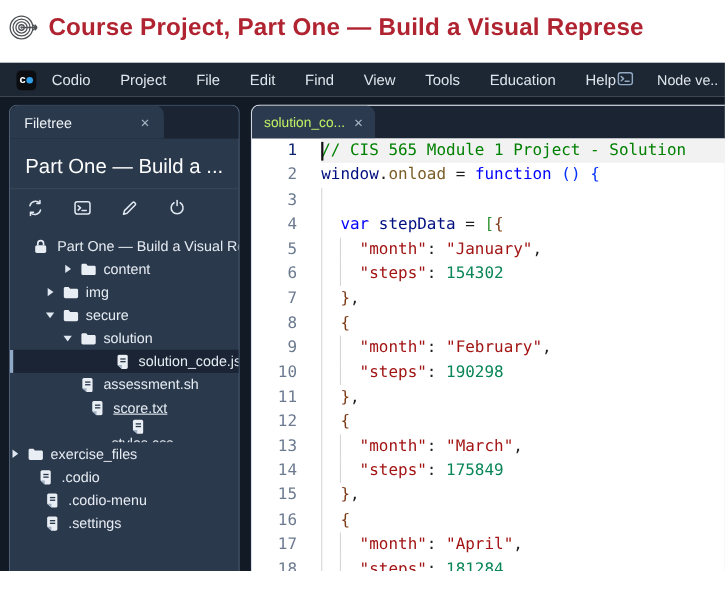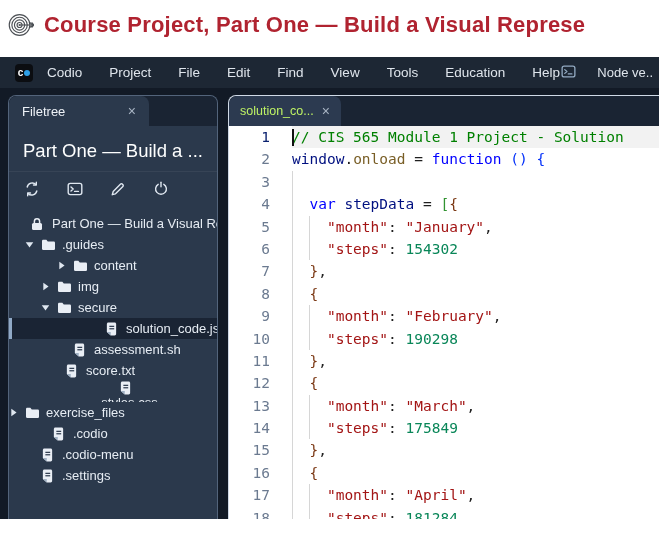--- a/index.html
+++ b/index.html
@@ -177,134 +177,134 @@
     <div class="ft-tree">
         <div class="tree-row" style="padding-left: 22px;">
           <span class="icon-slot">
             <svg width="12" height="14" viewBox="0 0 12 14">
               <rect x="1" y="6" width="10" height="7" rx="1.5" fill="#e9eef5"></rect>
               <path d="M3.4 6V4.3a2.6 2.6 0 0 1 5.2 0V6" fill="none" stroke="#e9eef5" stroke-width="1.5"></path>
             </svg>
           </span>
           <span class="tree-label">Part One — Build a Visual Repre</span>
         </div>
-        <div class="tree-row" style="padding-left: 16px;">
+        <div class="tree-row" style="padding-left: 48px;">
+          <span class="exp-slot">
+            <svg width="9" height="9" viewBox="0 0 10 10">
+              <path d="M2.6.8v8.4L8.4 5z" fill="#dfe7f0"></path>
+            </svg>
+          </span>
+          <span class="icon-slot">
+            <svg width="15" height="13" viewBox="0 0 16 14">
+              <path d="M1 3.4C1 2.6 1.7 2 2.5 2h3.2l1.5 1.8h6.3c.8 0 1.5.6 1.5 1.4v6.4c0 .8-.7 1.4-1.5 1.4h-11A1.5 1.5 0 0 1 1 11.6z" fill="#e9eef5"></path>
+            </svg>
+          </span>
+          <span class="tree-label">content</span>
+        </div>
+        <div class="tree-row" style="padding-left: 32px;">
+          <span class="exp-slot">
+            <svg width="9" height="9" viewBox="0 0 10 10">
+              <path d="M2.6.8v8.4L8.4 5z" fill="#dfe7f0"></path>
+            </svg>
+          </span>
+          <span class="icon-slot">
+            <svg width="15" height="13" viewBox="0 0 16 14">
+              <path d="M1 3.4C1 2.6 1.7 2 2.5 2h3.2l1.5 1.8h6.3c.8 0 1.5.6 1.5 1.4v6.4c0 .8-.7 1.4-1.5 1.4h-11A1.5 1.5 0 0 1 1 11.6z" fill="#e9eef5"></path>
+            </svg>
+          </span>
+          <span class="tree-label">img</span>
+        </div>
+        <div class="tree-row" style="padding-left: 32px;">
           <span class="exp-slot">
             <svg width="9" height="9" viewBox="0 0 10 10">
               <path d="M.8 2.4h8.4L5 8.2z" fill="#dfe7f0"></path>
             </svg>
           </span>
           <span class="icon-slot">
             <svg width="15" height="13" viewBox="0 0 16 14">
               <path d="M1 3.4C1 2.6 1.7 2 2.5 2h3.2l1.5 1.8h6.3c.8 0 1.5.6 1.5 1.4v6.4c0 .8-.7 1.4-1.5 1.4h-11A1.5 1.5 0 0 1 1 11.6z" fill="#e9eef5"></path>
             </svg>
           </span>
-          <span class="tree-label">.guides</span>
+          <span class="tree-label">secure</span>
         </div>
         <div class="tree-row" style="padding-left: 48px;">
           <span class="exp-slot">
             <svg width="9" height="9" viewBox="0 0 10 10">
+              <path d="M.8 2.4h8.4L5 8.2z" fill="#dfe7f0"></path>
+            </svg>
+          </span>
+          <span class="icon-slot">
+            <svg width="15" height="13" viewBox="0 0 16 14">
+              <path d="M1 3.4C1 2.6 1.7 2 2.5 2h3.2l1.5 1.8h6.3c.8 0 1.5.6 1.5 1.4v6.4c0 .8-.7 1.4-1.5 1.4h-11A1.5 1.5 0 0 1 1 11.6z" fill="#e9eef5"></path>
+            </svg>
+          </span>
+          <span class="tree-label">solution</span>
+        </div>
+        <div class="tree-row selected" style="padding-left: 80px;">
+          <span class="exp-slot"></span>
+          <span class="icon-slot">
+            <svg width="13" height="14" viewBox="0 0 14 15">
+              <path d="M2 2.2C2 1.3 2.7.6 3.6.6h6.8c.9 0 1.6.7 1.6 1.6v10.6c0 .9-.7 1.6-1.6 1.6H6.2L2 10.6z" fill="#e9eef5"></path>
+              <path d="M2 10.6l4.2 3.8v-3.8z" fill="#9fb0c3"></path>
+              <rect x="4.7" y="4" width="5.2" height="1.3" fill="#2b394c"></rect>
+              <rect x="4.7" y="6.6" width="5.2" height="1.3" fill="#2b394c"></rect>
+            </svg>
+          </span>
+          <span class="tree-label">solution_code.js</span>
+        </div>
+        <div class="tree-row" style="padding-left: 48px;">
+          <span class="exp-slot"></span>
+          <span class="icon-slot">
+            <svg width="13" height="14" viewBox="0 0 14 15">
+              <path d="M2 2.2C2 1.3 2.7.6 3.6.6h6.8c.9 0 1.6.7 1.6 1.6v10.6c0 .9-.7 1.6-1.6 1.6H6.2L2 10.6z" fill="#e9eef5"></path>
+              <path d="M2 10.6l4.2 3.8v-3.8z" fill="#9fb0c3"></path>
+              <rect x="4.7" y="4" width="5.2" height="1.3" fill="#2b394c"></rect>
+              <rect x="4.7" y="6.6" width="5.2" height="1.3" fill="#2b394c"></rect>
+            </svg>
+          </span>
+          <span class="tree-label">assessment.sh</span>
+        </div>
+        <div class="tree-row" style="padding-left: 57px; text-decoration: underline;">
+          <span class="exp-slot"></span>
+          <span class="icon-slot">
+            <svg width="13" height="14" viewBox="0 0 14 15">
+              <path d="M2 2.2C2 1.3 2.7.6 3.6.6h6.8c.9 0 1.6.7 1.6 1.6v10.6c0 .9-.7 1.6-1.6 1.6H6.2L2 10.6z" fill="#e9eef5"></path>
+              <path d="M2 10.6l4.2 3.8v-3.8z" fill="#9fb0c3"></path>
+              <rect x="4.7" y="4" width="5.2" height="1.3" fill="#2b394c"></rect>
+              <rect x="4.7" y="6.6" width="5.2" height="1.3" fill="#2b394c"></rect>
+            </svg>
+          </span>
+          <span class="tree-label">score.txt</span>
+        </div>
+        <div class="tree-row" style="padding-left: 32px; flex-direction: column;">
+          <span class="exp-slot"></span>
+          <span class="icon-slot">
+            <svg width="13" height="14" viewBox="0 0 14 15">
+              <path d="M2 2.2C2 1.3 2.7.6 3.6.6h6.8c.9 0 1.6.7 1.6 1.6v10.6c0 .9-.7 1.6-1.6 1.6H6.2L2 10.6z" fill="#e9eef5"></path>
+              <path d="M2 10.6l4.2 3.8v-3.8z" fill="#9fb0c3"></path>
+              <rect x="4.7" y="4" width="5.2" height="1.3" fill="#2b394c"></rect>
+              <rect x="4.7" y="6.6" width="5.2" height="1.3" fill="#2b394c"></rect>
+            </svg>
+          </span>
+          <span class="tree-label">styles.css</span>
+        </div>
+        <div class="tree-row" style="padding-left: 0;">
+          <span class="exp-slot">
+            <svg width="9" height="9" viewBox="0 0 10 10">
               <path d="M2.6.8v8.4L8.4 5z" fill="#dfe7f0"></path>
             </svg>
           </span>
           <span class="icon-slot">
             <svg width="15" height="13" viewBox="0 0 16 14">
               <path d="M1 3.4C1 2.6 1.7 2 2.5 2h3.2l1.5 1.8h6.3c.8 0 1.5.6 1.5 1.4v6.4c0 .8-.7 1.4-1.5 1.4h-11A1.5 1.5 0 0 1 1 11.6z" fill="#e9eef5"></path>
             </svg>
           </span>
-          <span class="tree-label">content</span>
-        </div>
-        <div class="tree-row" style="padding-left: 32px;">
-          <span class="exp-slot">
-            <svg width="9" height="9" viewBox="0 0 10 10">
-              <path d="M2.6.8v8.4L8.4 5z" fill="#dfe7f0"></path>
-            </svg>
-          </span>
-          <span class="icon-slot">
-            <svg width="15" height="13" viewBox="0 0 16 14">
-              <path d="M1 3.4C1 2.6 1.7 2 2.5 2h3.2l1.5 1.8h6.3c.8 0 1.5.6 1.5 1.4v6.4c0 .8-.7 1.4-1.5 1.4h-11A1.5 1.5 0 0 1 1 11.6z" fill="#e9eef5"></path>
-            </svg>
-          </span>
-          <span class="tree-label">img</span>
-        </div>
-        <div class="tree-row" style="padding-left: 32px;">
-          <span class="exp-slot">
-            <svg width="9" height="9" viewBox="0 0 10 10">
-              <path d="M.8 2.4h8.4L5 8.2z" fill="#dfe7f0"></path>
-            </svg>
-          </span>
-          <span class="icon-slot">
-            <svg width="15" height="13" viewBox="0 0 16 14">
-              <path d="M1 3.4C1 2.6 1.7 2 2.5 2h3.2l1.5 1.8h6.3c.8 0 1.5.6 1.5 1.4v6.4c0 .8-.7 1.4-1.5 1.4h-11A1.5 1.5 0 0 1 1 11.6z" fill="#e9eef5"></path>
-            </svg>
-          </span>
-          <span class="tree-label">secure</span>
-        </div>
-        <div class="tree-row selected" style="padding-left: 80px;">
-          <span class="exp-slot"></span>
-          <span class="icon-slot">
-            <svg width="13" height="14" viewBox="0 0 14 15">
-              <path d="M2 2.2C2 1.3 2.7.6 3.6.6h6.8c.9 0 1.6.7 1.6 1.6v10.6c0 .9-.7 1.6-1.6 1.6H6.2L2 10.6z" fill="#e9eef5"></path>
-              <path d="M2 10.6l4.2 3.8v-3.8z" fill="#9fb0c3"></path>
-              <rect x="4.7" y="4" width="5.2" height="1.3" fill="#2b394c"></rect>
-              <rect x="4.7" y="6.6" width="5.2" height="1.3" fill="#2b394c"></rect>
-            </svg>
-          </span>
-          <span class="tree-label">solution_code.js</span>
-        </div>
-        <div class="tree-row" style="padding-left: 48px;">
-          <span class="exp-slot"></span>
-          <span class="icon-slot">
-            <svg width="13" height="14" viewBox="0 0 14 15">
-              <path d="M2 2.2C2 1.3 2.7.6 3.6.6h6.8c.9 0 1.6.7 1.6 1.6v10.6c0 .9-.7 1.6-1.6 1.6H6.2L2 10.6z" fill="#e9eef5"></path>
-              <path d="M2 10.6l4.2 3.8v-3.8z" fill="#9fb0c3"></path>
-              <rect x="4.7" y="4" width="5.2" height="1.3" fill="#2b394c"></rect>
-              <rect x="4.7" y="6.6" width="5.2" height="1.3" fill="#2b394c"></rect>
-            </svg>
-          </span>
-          <span class="tree-label">assessment.sh</span>
-        </div>
-        <div class="tree-row" style="padding-left: 40px;">
-          <span class="exp-slot"></span>
-          <span class="icon-slot">
-            <svg width="13" height="14" viewBox="0 0 14 15">
-              <path d="M2 2.2C2 1.3 2.7.6 3.6.6h6.8c.9 0 1.6.7 1.6 1.6v10.6c0 .9-.7 1.6-1.6 1.6H6.2L2 10.6z" fill="#e9eef5"></path>
-              <path d="M2 10.6l4.2 3.8v-3.8z" fill="#9fb0c3"></path>
-              <rect x="4.7" y="4" width="5.2" height="1.3" fill="#2b394c"></rect>
-              <rect x="4.7" y="6.6" width="5.2" height="1.3" fill="#2b394c"></rect>
-            </svg>
-          </span>
-          <span class="tree-label">score.txt</span>
-        </div>
-        <div class="tree-row" style="padding-left: 32px; flex-direction: column;">
-          <span class="exp-slot"></span>
-          <span class="icon-slot">
-            <svg width="13" height="14" viewBox="0 0 14 15">
-              <path d="M2 2.2C2 1.3 2.7.6 3.6.6h6.8c.9 0 1.6.7 1.6 1.6v10.6c0 .9-.7 1.6-1.6 1.6H6.2L2 10.6z" fill="#e9eef5"></path>
-              <path d="M2 10.6l4.2 3.8v-3.8z" fill="#9fb0c3"></path>
-              <rect x="4.7" y="4" width="5.2" height="1.3" fill="#2b394c"></rect>
-              <rect x="4.7" y="6.6" width="5.2" height="1.3" fill="#2b394c"></rect>
-            </svg>
-          </span>
-          <span class="tree-label">styles.css</span>
-        </div>
-        <div class="tree-row" style="padding-left: 0;">
-          <span class="exp-slot">
-            <svg width="9" height="9" viewBox="0 0 10 10">
-              <path d="M2.6.8v8.4L8.4 5z" fill="#dfe7f0"></path>
-            </svg>
-          </span>
-          <span class="icon-slot">
-            <svg width="15" height="13" viewBox="0 0 16 14">
-              <path d="M1 3.4C1 2.6 1.7 2 2.5 2h3.2l1.5 1.8h6.3c.8 0 1.5.6 1.5 1.4v6.4c0 .8-.7 1.4-1.5 1.4h-11A1.5 1.5 0 0 1 1 11.6z" fill="#e9eef5"></path>
-            </svg>
-          </span>
           <span class="tree-label">exercise_files</span>
         </div>
-        <div class="tree-row" style="padding-left: 27px;">
+        <div class="tree-row" style="padding-left: 10px;">
           <span class="exp-slot"></span>
           <span class="icon-slot">
             <svg width="13" height="14" viewBox="0 0 14 15">
               <path d="M2 2.2C2 1.3 2.7.6 3.6.6h6.8c.9 0 1.6.7 1.6 1.6v10.6c0 .9-.7 1.6-1.6 1.6H6.2L2 10.6z" fill="#e9eef5"></path>
               <path d="M2 10.6l4.2 3.8v-3.8z" fill="#9fb0c3"></path>
               <rect x="4.7" y="4" width="5.2" height="1.3" fill="#2b394c"></rect>
               <rect x="4.7" y="6.6" width="5.2" height="1.3" fill="#2b394c"></rect>
             </svg>
           </span>
           <span class="tree-label">.codio</span>

